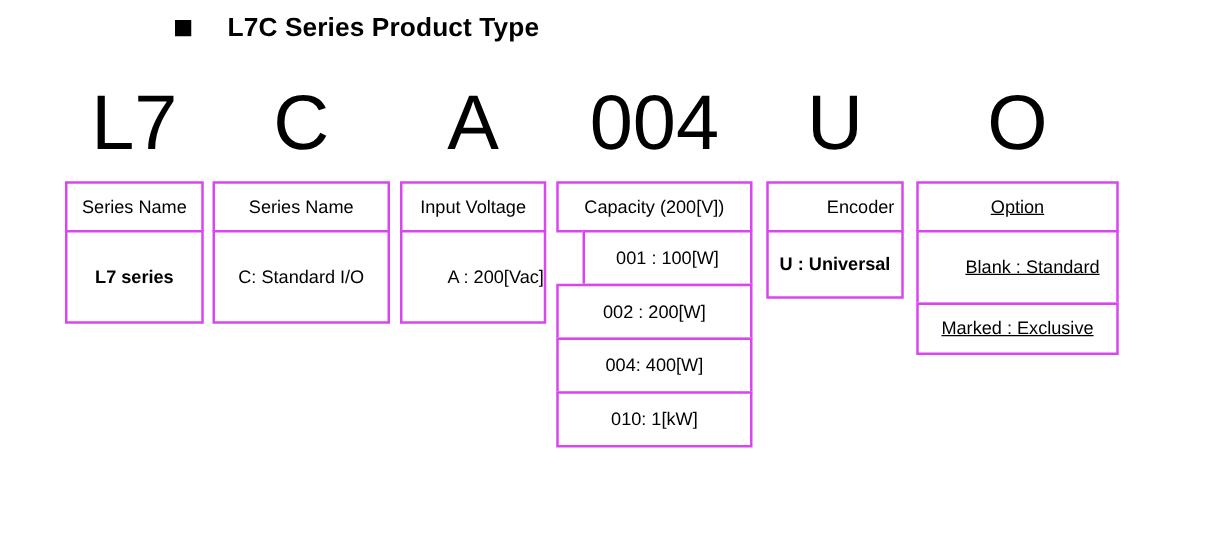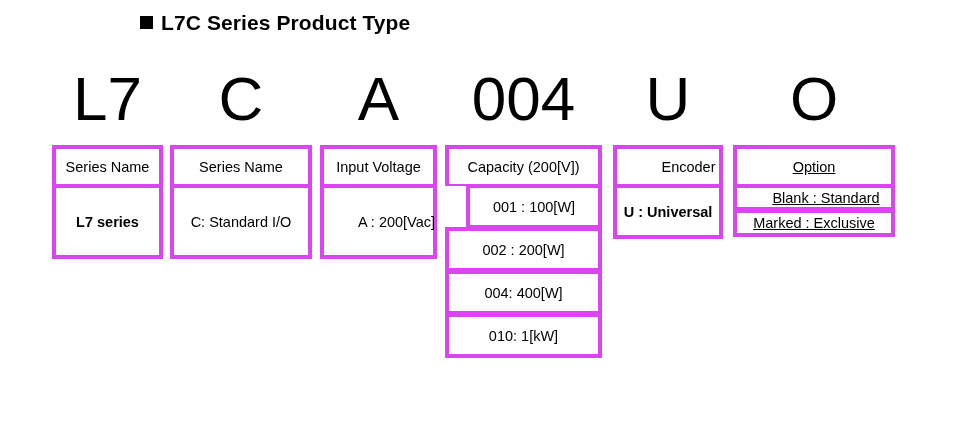--- a/index.html
+++ b/index.html
@@ -17,21 +17,21 @@
     overflow: hidden;
   }
 
   
   #title-row {
     position: absolute;
     left: 140px;
     top: 12px;
     display: flex;
     align-items: center;
-    gap: 8px;
+    gap: 29px;
   }
   #bullet-square {
     width: 13px;
     height: 13px;
     background: #000000;
     display: block;
   }
   #title-text {
     font-size: 21px;
     font-weight: bold;
@@ -54,21 +54,21 @@
     white-space: nowrap;
   }
 
   
   .column {
     position: absolute;
     box-sizing: border-box;
   }
   .cell {
     box-sizing: border-box;
-    border: 4px solid #d946ef;
+    border: 2px solid #d946ef;
     background: #ffffff;
     display: flex;
     align-items: center;
     justify-content: center;
     font-size: 14.5px;
     white-space: nowrap;
     text-align: center;
   }
   .cell.header {
     border-bottom-width: 2px;
@@ -117,17 +117,17 @@
     <div class="cell body" style="height:45px;">010: 1[kW]</div>
   </div>
 
   <div class="column" style="left:613px; top:145px; width:110px;">
     <div class="cell header" style="height:41px;padding-left:41px;">Encoder</div>
     <div class="cell body" style="height:55px;font-weight:bold;">U : Universal</div>
   </div>
 
   <div class="column" style="left:733px; top:145px; width:162px;text-decoration:underline;">
     <div class="cell header" style="height:41px;">Option</div>
-    <div class="cell body" style="height:27px;padding-left:24px;">Blank : Standard</div>
-    <div class="cell body" style="height:28px;">Marked : Exclusive</div>
+    <div class="cell body" style="height:60px;padding-left:24px;">Blank : Standard</div>
+    <div class="cell body" style="height:42px;">Marked : Exclusive</div>
   </div>
 
 </div>
 
 </body></html>

